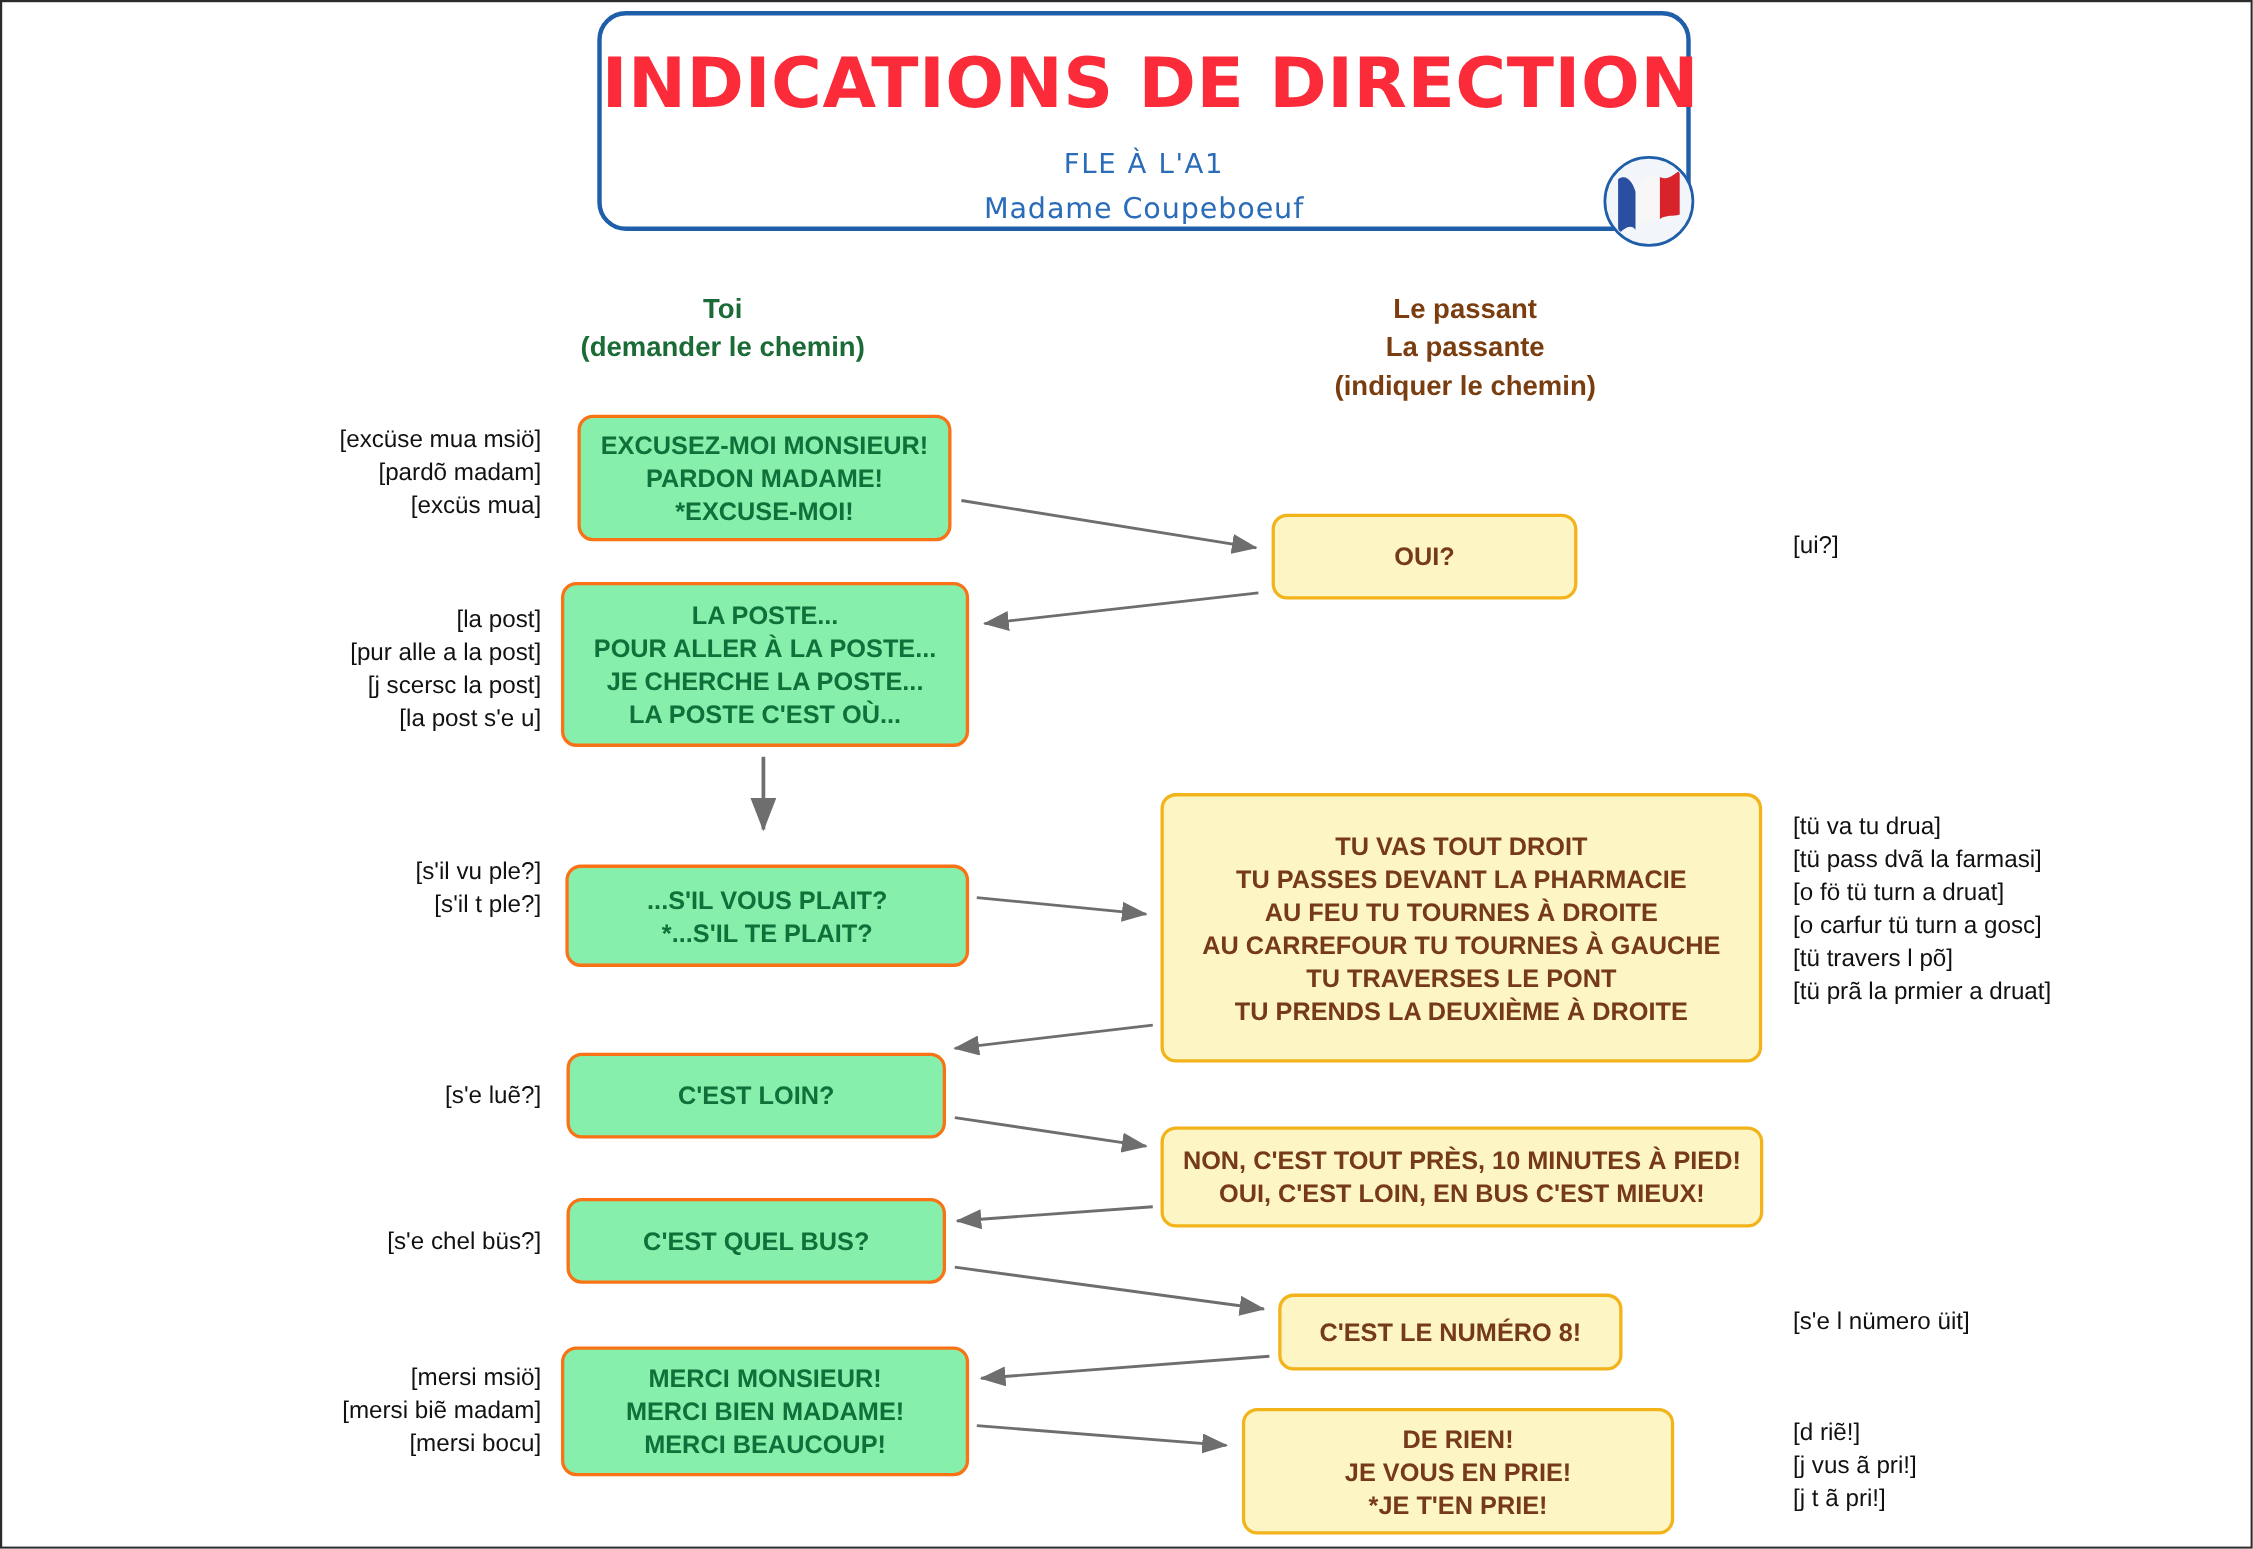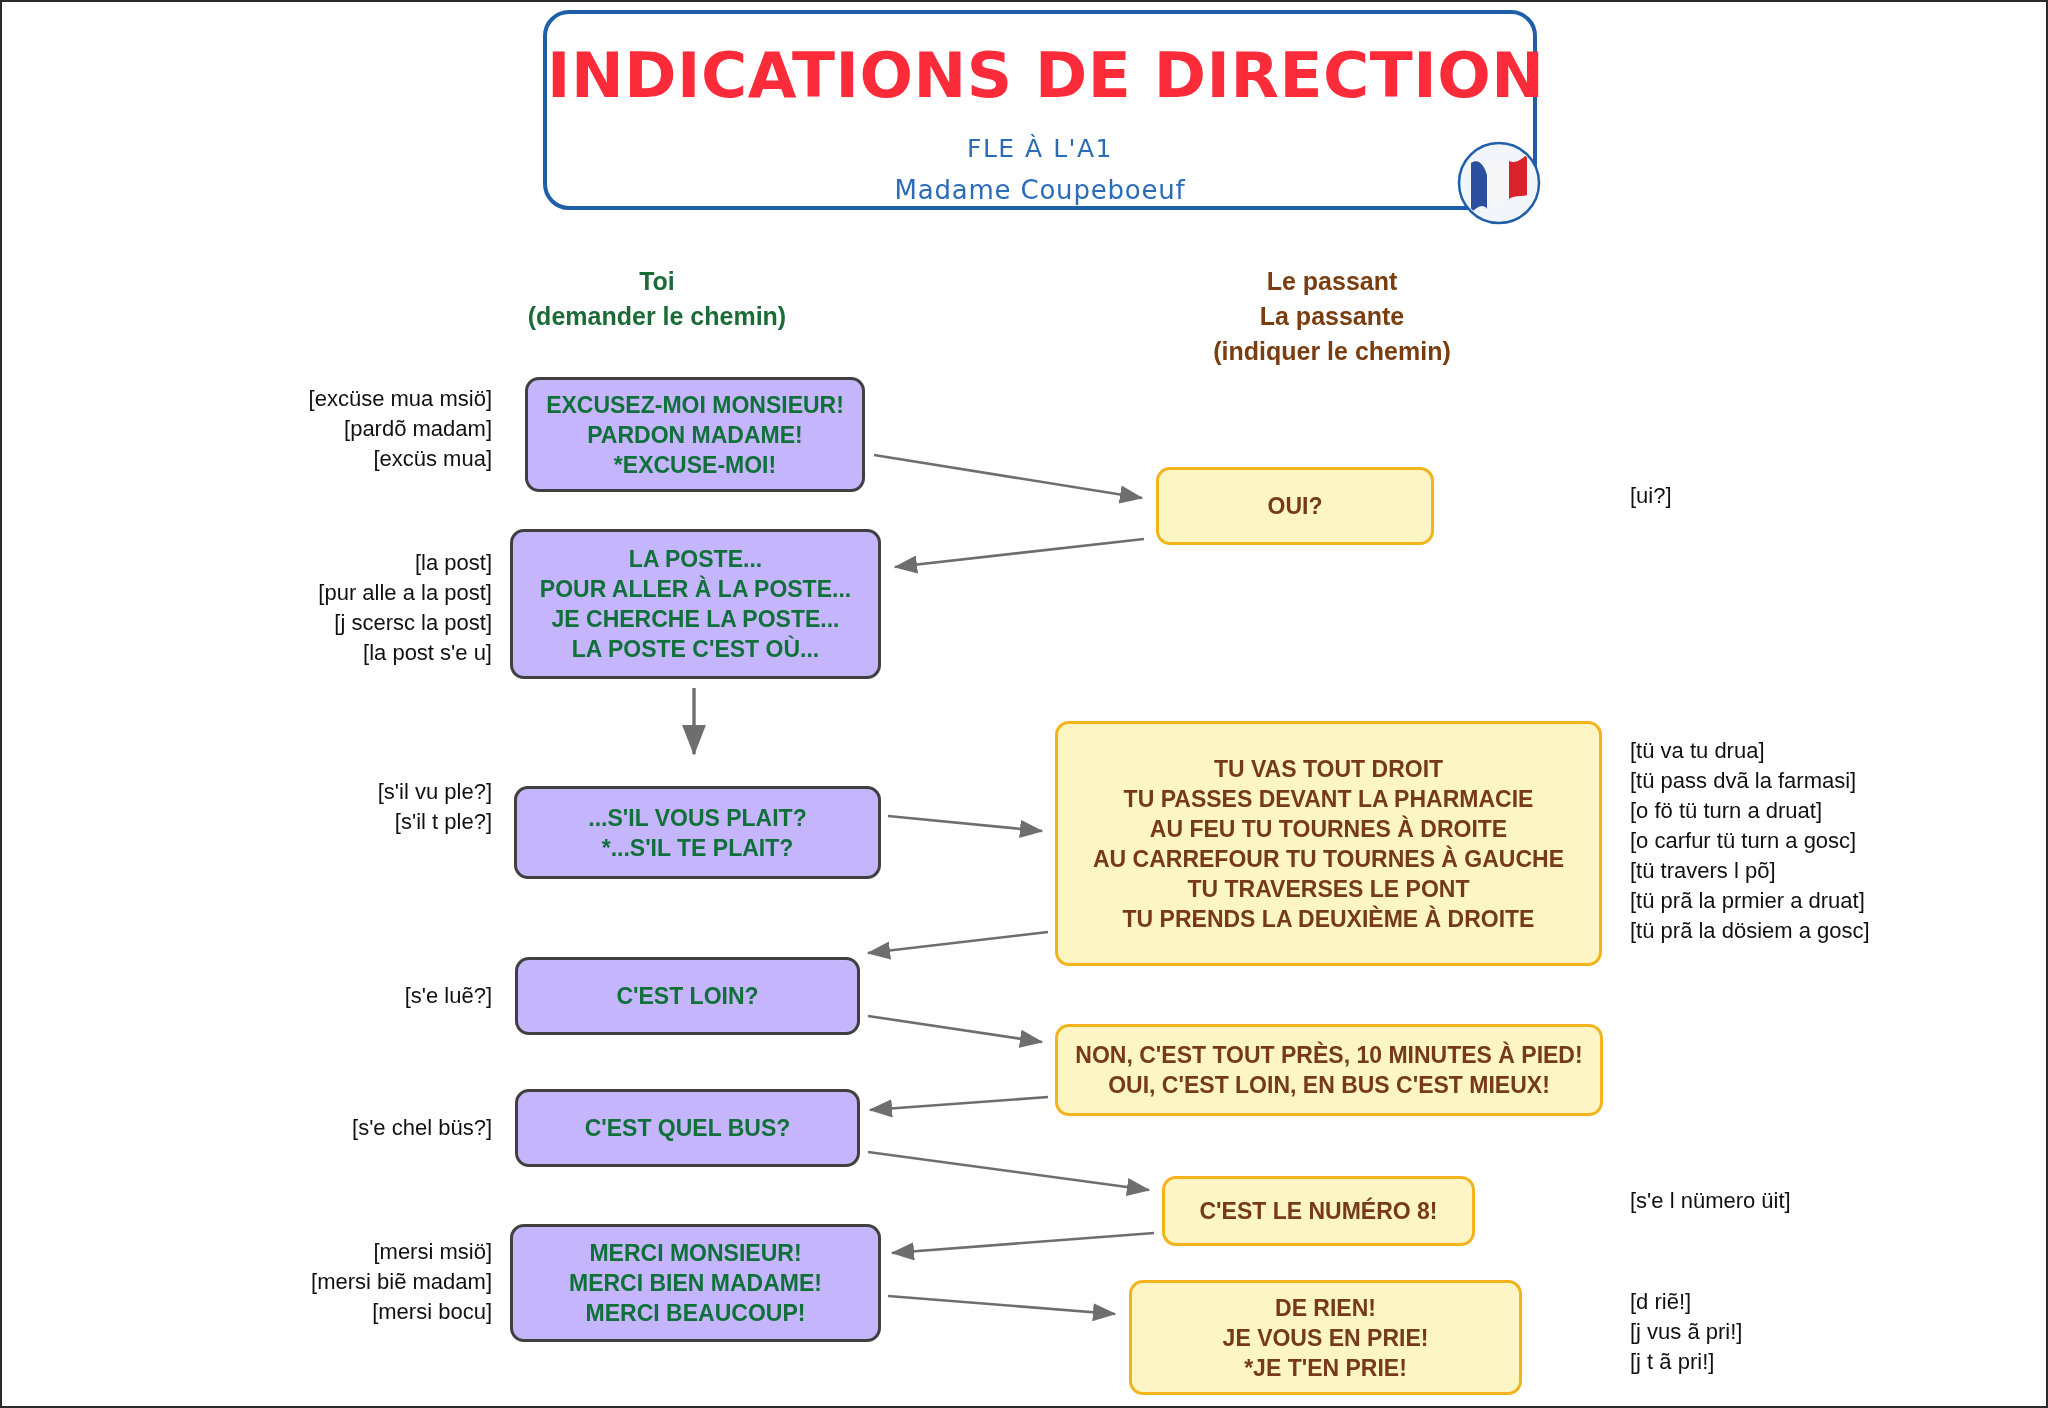--- a/index.html
+++ b/index.html
@@ -104,22 +104,22 @@
     position: absolute;
     box-sizing: border-box;
     display: flex;
     flex-direction: column;
     align-items: center;
     justify-content: center;
     border-radius: 14px;
     text-align: center;
   }
   .box-green {
-    background: #c4b5fd;
-    border: 3px solid #404040;
+    background: #86efac;
+    border: 3px solid #f97316;
     color: #10703a;
     font-weight: bold;
     font-size: 23px;
     line-height: 30px;
   }
   .box-yellow {
     background: #fdf6c4;
     border: 3px solid #f2b31b;
     color: #76391a;
     font-weight: bold;
@@ -275,21 +275,20 @@
     <div class="box-line">TU TRAVERSES LE PONT</div>
     <div class="box-line">TU PRENDS LA DEUXIÈME À DROITE</div>
   </div>
   <div id="phon-directions" class="phon phon-left">
     <div>[tü va tu drua]</div>
     <div>[tü pass dvã la farmasi]</div>
     <div>[o fö tü turn a druat]</div>
     <div>[o carfur tü turn a gosc]</div>
     <div>[tü travers l põ]</div>
     <div>[tü prã la prmier a druat]</div>
-    <div>[tü prã la dösiem a gosc]</div>
   </div>
 
   <div id="box-loin" class="box box-green">
     <div class="box-line">C'EST LOIN?</div>
   </div>
   <div id="phon-loin" class="phon phon-right">
     <div>[s'e luẽ?]</div>
   </div>
 
   <div id="box-nonoui" class="box box-yellow">

